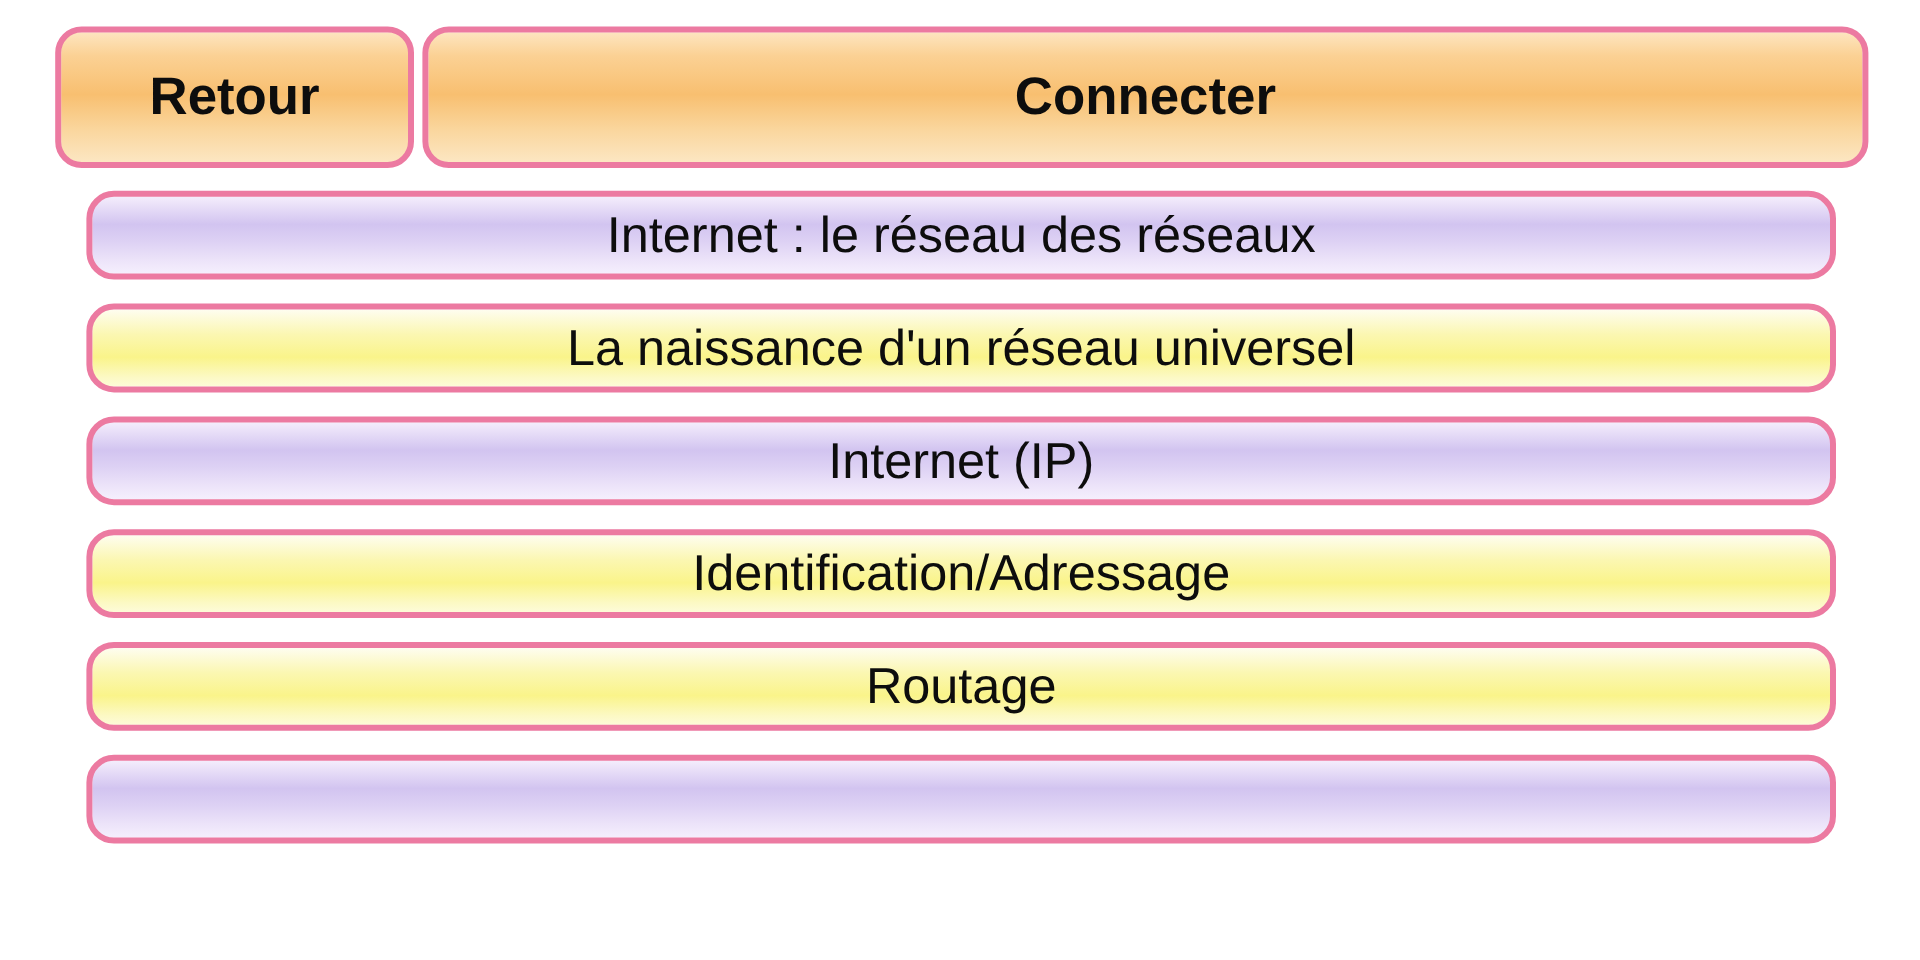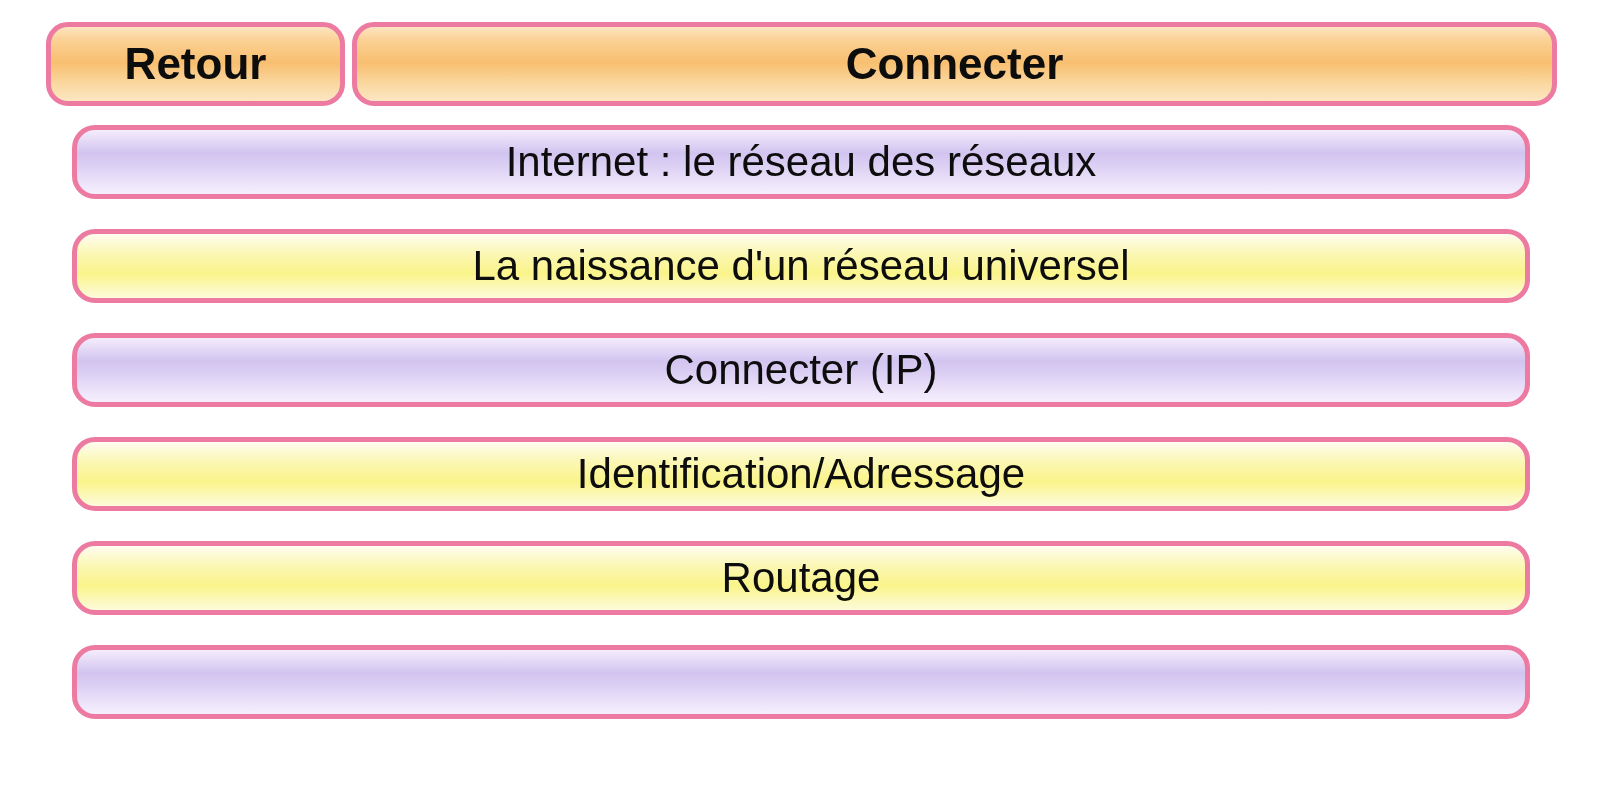--- a/index.html
+++ b/index.html
@@ -17,21 +17,21 @@
     overflow: hidden;
     background: #ffffff;
   }
   
   .toolbar {
     display: flex;
     gap: 7px;
     padding: 22px 43px 0 46px;
   }
   .toolbar-btn {
-    height: 84px;
+    height: 118px;
     border: 5px solid var(--pink);
     border-radius: 22px;
     display: flex;
     align-items: center;
     justify-content: center;
     font-size: 44px;
     font-weight: 700;
     color: var(--text);
     background: linear-gradient(180deg,
       #fde5c0 0%,
@@ -43,21 +43,21 @@
   }
   .btn-back { width: 299px; }
   .btn-connect { flex: 1; }
 
   
   .menu {
     margin: 19px 70px 0 72px;
   }
   .menu-item {
     height: 74px;
-    margin-bottom: 30px;
+    margin-bottom: 20px;
     border: 5px solid var(--pink);
     border-radius: 23px;
     display: flex;
     align-items: center;
     justify-content: center;
     font-size: 42px;
     font-weight: 400;
     color: var(--text);
     cursor: pointer;
   }
@@ -94,21 +94,21 @@
   </div>
 
   <div class="menu">
       <div class="menu-item purple">
       <span>Internet : le réseau des réseaux</span>
     </div>
       <div class="menu-item yellow">
       <span>La naissance d'un réseau universel</span>
     </div>
       <div class="menu-item purple">
-      <span>Connecter (IP)</span>
+      <span>Internet (IP)</span>
     </div>
       <div class="menu-item yellow">
       <span>Identification/Adressage</span>
     </div>
       <div class="menu-item yellow">
       <span>Routage</span>
     </div>
       <div class="menu-item purple">
       <span></span>
     </div>

